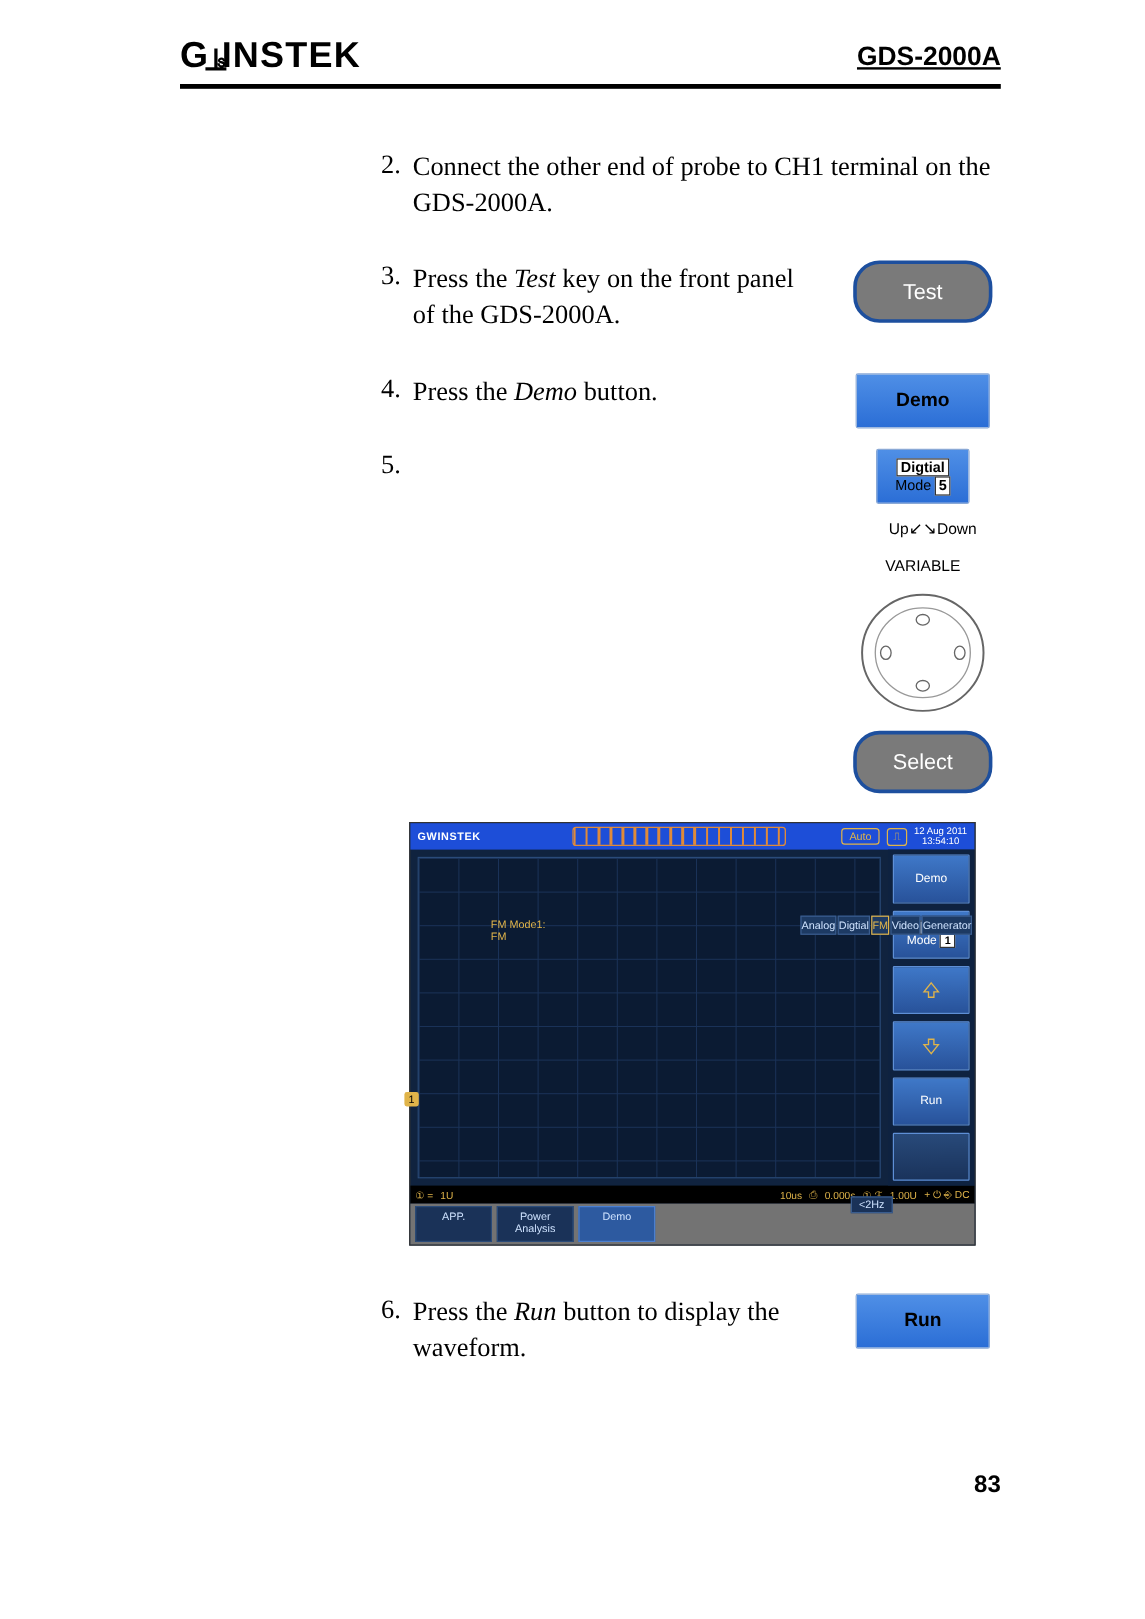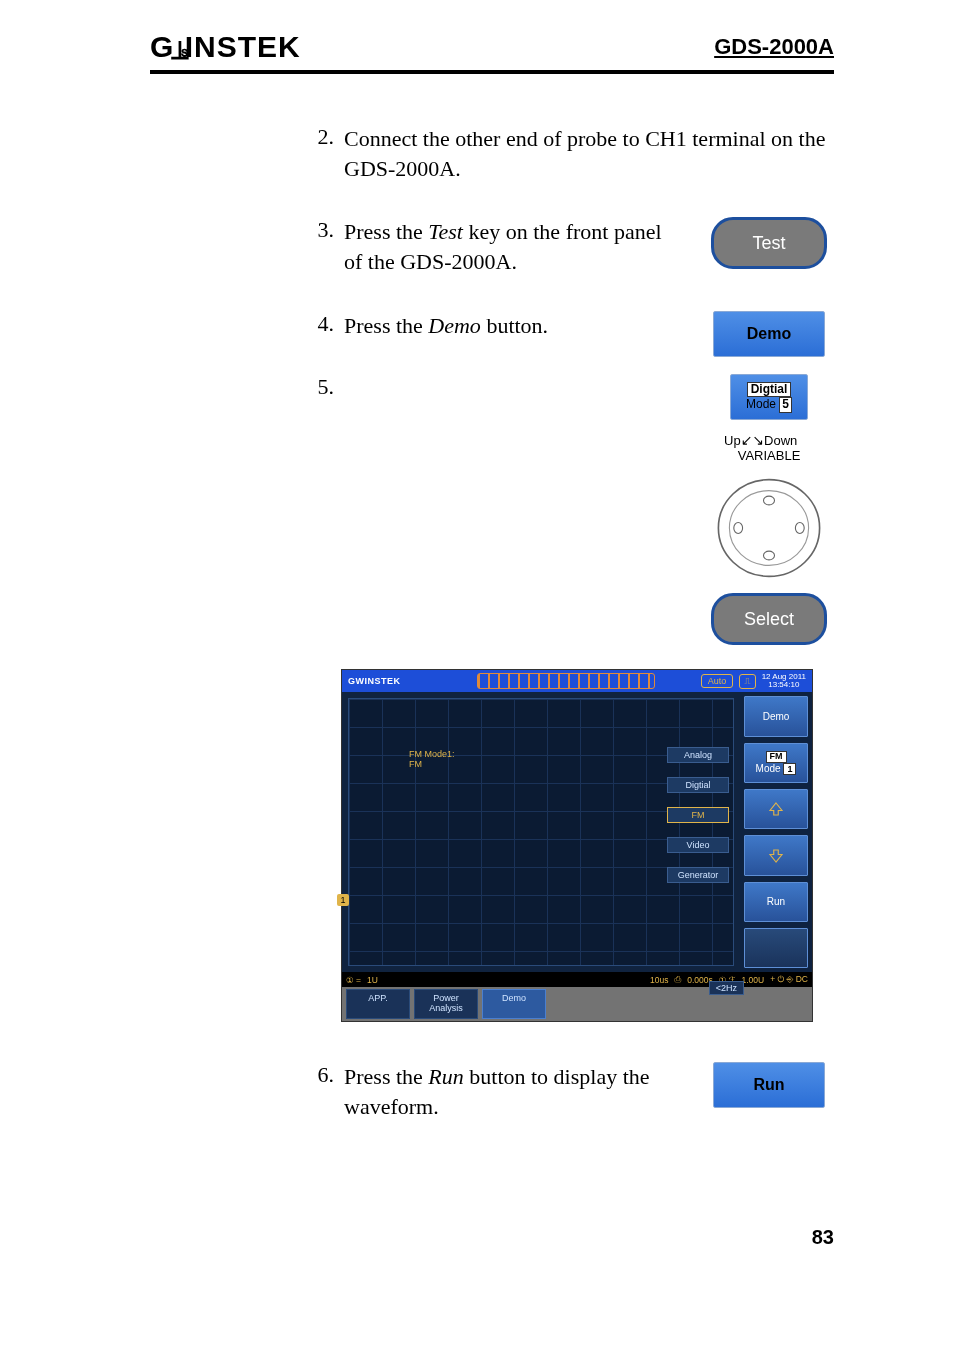--- a/index.html
+++ b/index.html
@@ -141,23 +141,23 @@
     font-weight:bold;
   }
   .variable-cluster {
     font-family: Arial, Helvetica, sans-serif;
     font-size: 13px;
     color:#000;
     text-align:center;
   }
   .variable-cluster .updown {
     display:flex;
-    justify-content:flex-start;
+    justify-content:flex-end;
     width:90px;
-    margin: 2px auto 0;
+    margin: 2px auto 16px;
   }
   .variable-cluster .arrow {
     font-size:14px;
   }
   .knob {
     width: 110px;
     height: 110px;
   }
   .knob svg { width:100%; height:100%; }
 
@@ -248,21 +248,21 @@
     background:#e0b44a;
     color:#000;
     font-size:9px;
     display:flex;align-items:center;justify-content:center;
     border-radius:2px;
   }
   .oscope-grid .menu-stack{
     position:absolute;
     top:48px; right:4px;
     width:62px;
-    display:flex;flex-direction:column;gap:14px;
+    display:flex;flex-direction:row;gap:1px;
   }
   .oscope-grid .menu-stack div{
     background:#1d3a63;
     border:1px solid #3a5d8f;
     color:#cfe3ff;
     font-size:9px;
     text-align:center;
     padding:2px 0;
   }
   .oscope-grid .menu-stack .hi{

